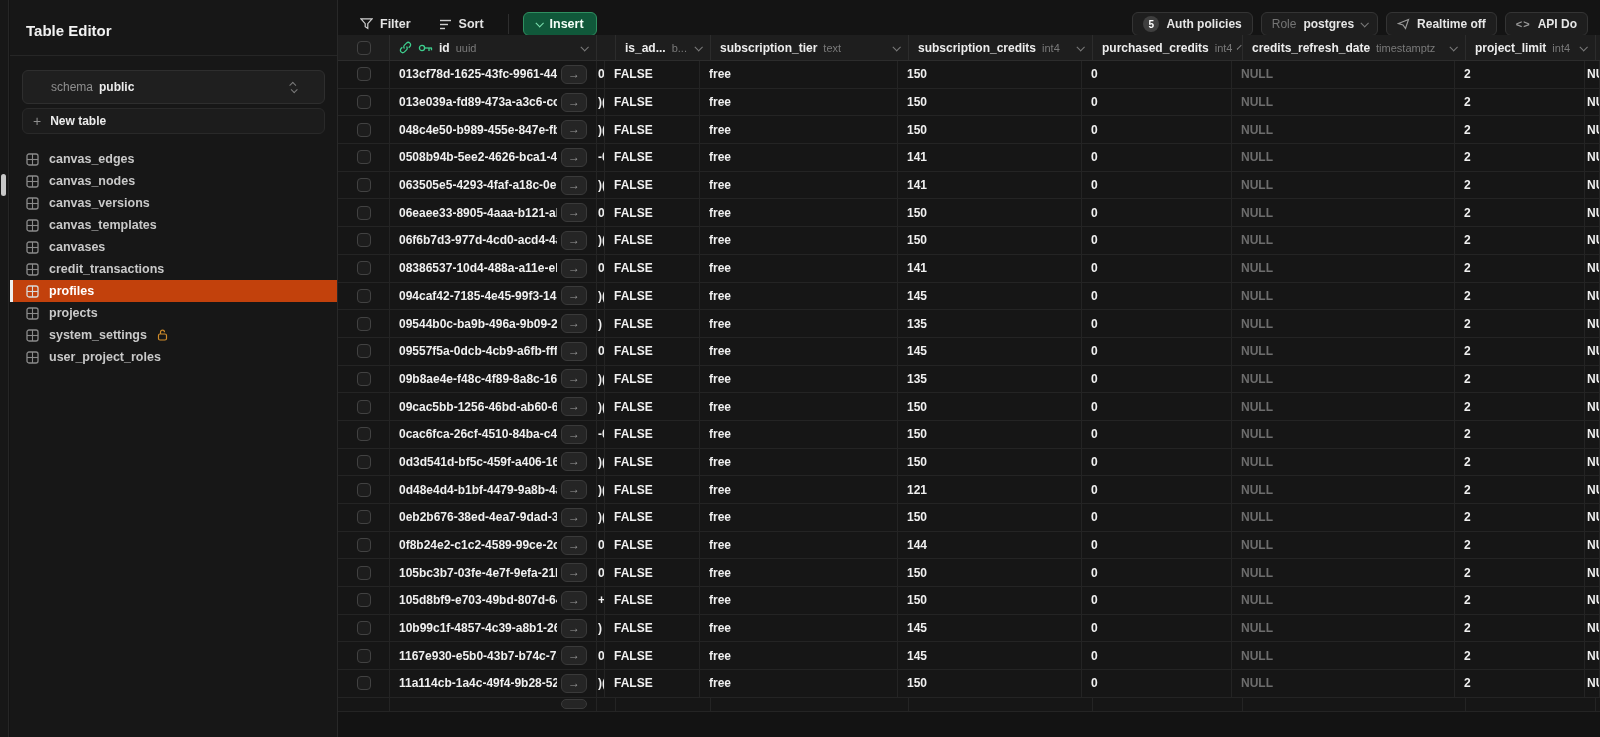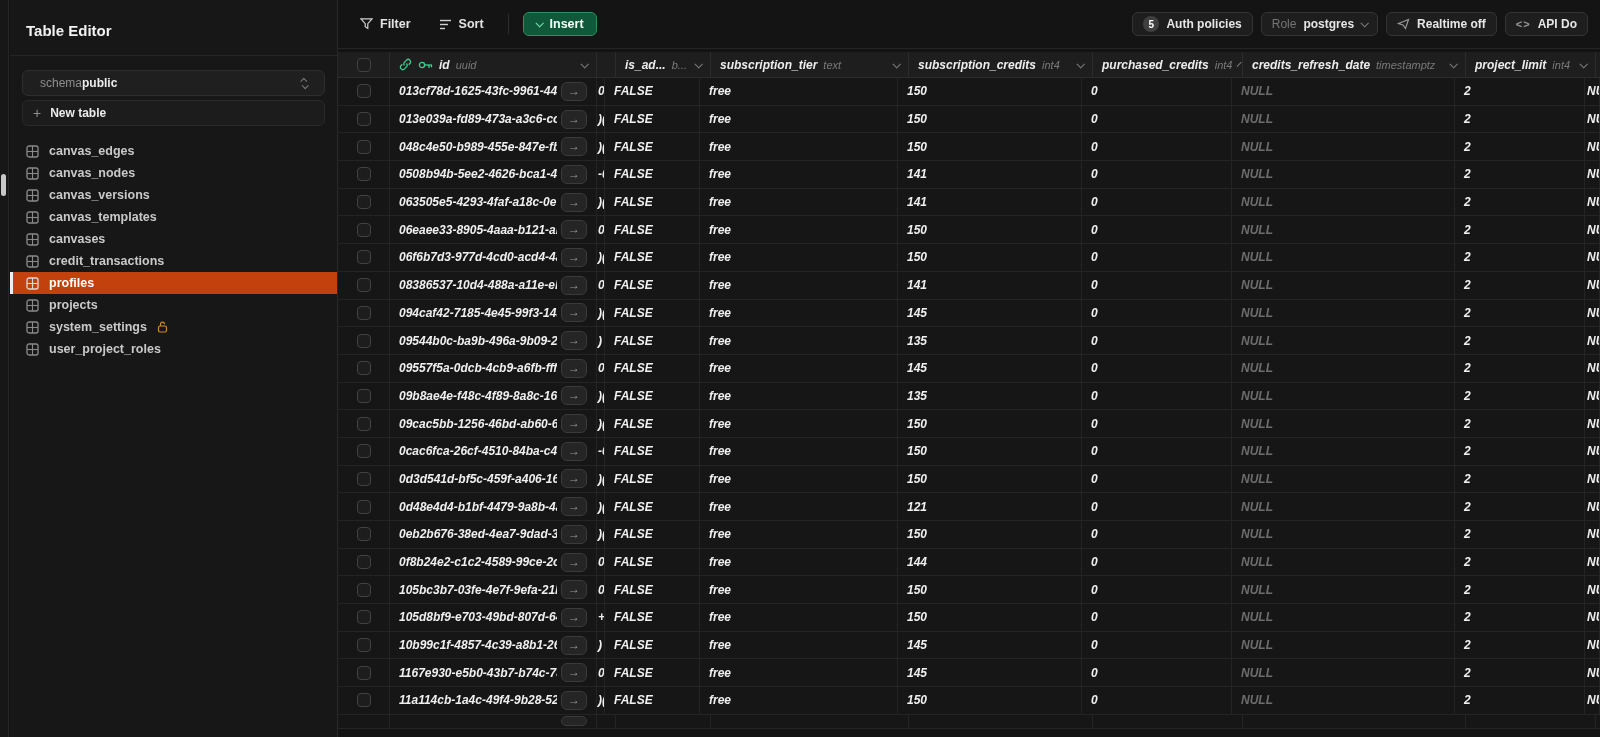--- a/index.html
+++ b/index.html
@@ -9,21 +9,21 @@
 
   
   .rail { position:absolute; left:0; top:0; width:9px; height:737px; background:#171717; border-right:1px solid #262626; }
   .rail-indicator { position:absolute; left:1px; top:174px; width:5px; height:22px; background:#c7c7c7; border-radius:3px; }
   .top-pill { position:absolute; left:143px; top:0; width:28px; height:4px; background:#2f2f2f; border-radius:0 0 4px 4px; }
 
   
   .sidebar { position:absolute; left:10px; top:0; width:328px; height:737px; background:#171717; border-right:1px solid #282828; }
   .sb-title { padding:22px 16px 16px 16px; font-size:15px; font-weight:bold; color:#f2f2f2; border-bottom:1px solid #262626; }
   .sb-controls { padding:14px 12px 0 12px; }
-  .schema-select { display:flex; align-items:center; height:26px; padding:0 17px; background:#1f1f1f;
+  .schema-select { display:flex; align-items:center; gap:6px; height:34px; padding:0 28px; background:#1f1f1f;
     border:1px solid #2e2e2e; border-radius:6px; cursor:pointer; }
   .schema-label { font-size:12px; color:#8f8f8f; }
   .schema-value { font-size:12px; font-weight:bold; color:#ececec; flex:1; }
   .newtable-btn { display:flex; align-items:center; gap:9px; height:26px; padding:0 10px; margin-top:4px;
     background:#1c1c1c; border:1px solid #292929; border-radius:6px; cursor:pointer; }
   .plus-glyph { color:#8f8f8f; font-size:14px; line-height:1; }
   .newtable-label { font-size:12px; font-weight:bold; color:#ececec; }
   .search-row { display:flex; gap:6px; margin-top:14px; }
   .search-box { flex:1; display:flex; align-items:center; gap:7px; height:26px; padding:0 9px;
     border:1px solid #2e2e2e; border-radius:6px; background:#191919; }
@@ -61,21 +61,21 @@
   .tb-right { margin-left:auto; display:flex; align-items:center; gap:8px; }
   .pill { display:flex; align-items:center; gap:7px; height:24px; padding:0 10px; border-radius:6px;
     background:#1e1e1e; border:1px solid #343434; color:#e6e6e6; font-size:12px; font-weight:bold; cursor:pointer;
     white-space:nowrap; font-family:"Liberation Sans", sans-serif; }
   .badge { min-width:16px; height:16px; border-radius:8px; background:#3f3f3f; color:#fff; font-size:10px;
     font-weight:bold; display:flex; align-items:center; justify-content:center; padding:0 4px; }
   .dim { color:#757575; font-weight:normal; }
   .code-glyph { font-size:11px; font-weight:bold; color:#9a9a9a; letter-spacing:1px; }
 
   
-  .grid { position:absolute; left:0; top:52px; width:1262px; height:677px; overflow:hidden;font-style:italic; }
+  .grid { position:absolute; left:0; top:35px; width:1262px; height:677px; overflow:hidden; }
   .g-header { display:flex; height:26px; background:#1e1e1e; border-bottom:1px solid #2c2c2c; }
   .h-cell { display:flex; align-items:center; gap:6px; padding:0 9px; border-right:1px solid #2c2c2c;
     overflow:hidden; white-space:nowrap; flex:none; }
   .h-name { font-size:12px; font-weight:bold; color:#ededed; }
   .h-type { font-size:11px; color:#7a7a7a; }
   .h-chev { margin-left:auto; }
   .g-row { display:flex; height:27.7px; background:#161616; border-bottom:1px solid #242424; }
   .c { display:flex; align-items:center; padding:0 9px; border-right:1px solid #242424; overflow:hidden;
     white-space:nowrap; flex:none; font-size:12px; font-weight:bold; color:#f0f0f0; }
   .c .null { color:#6d6d6d; }

